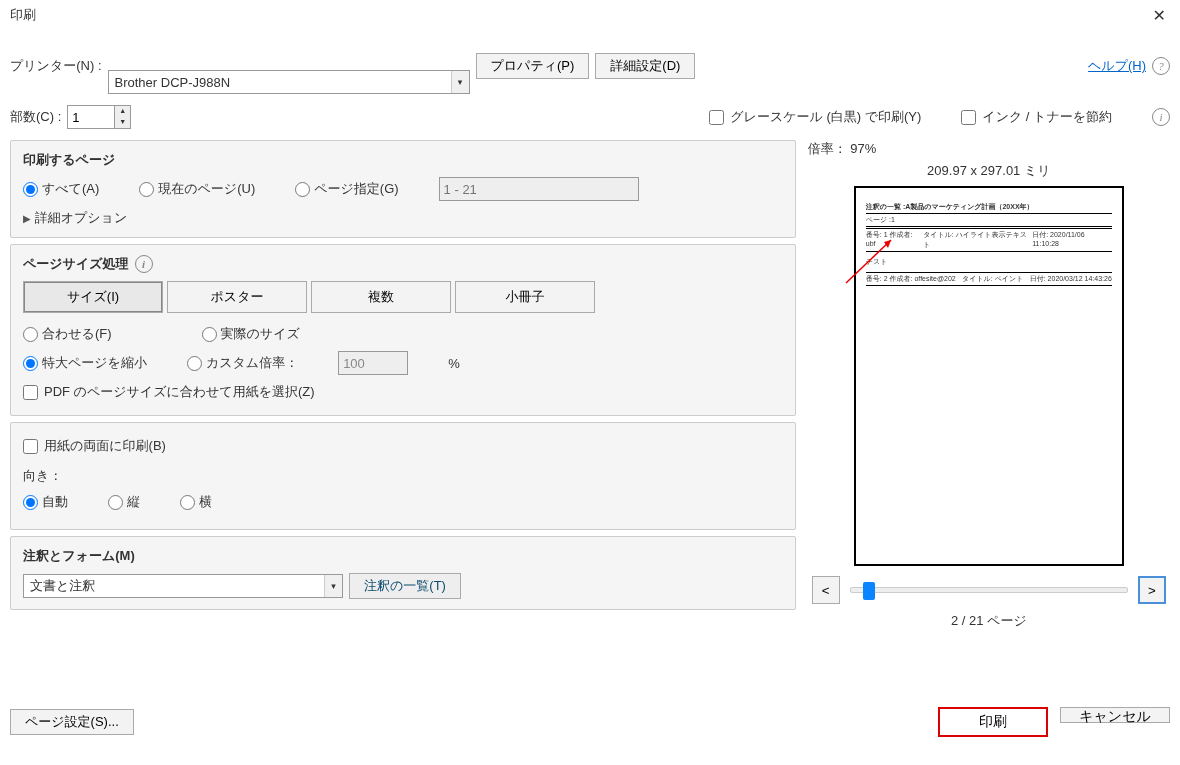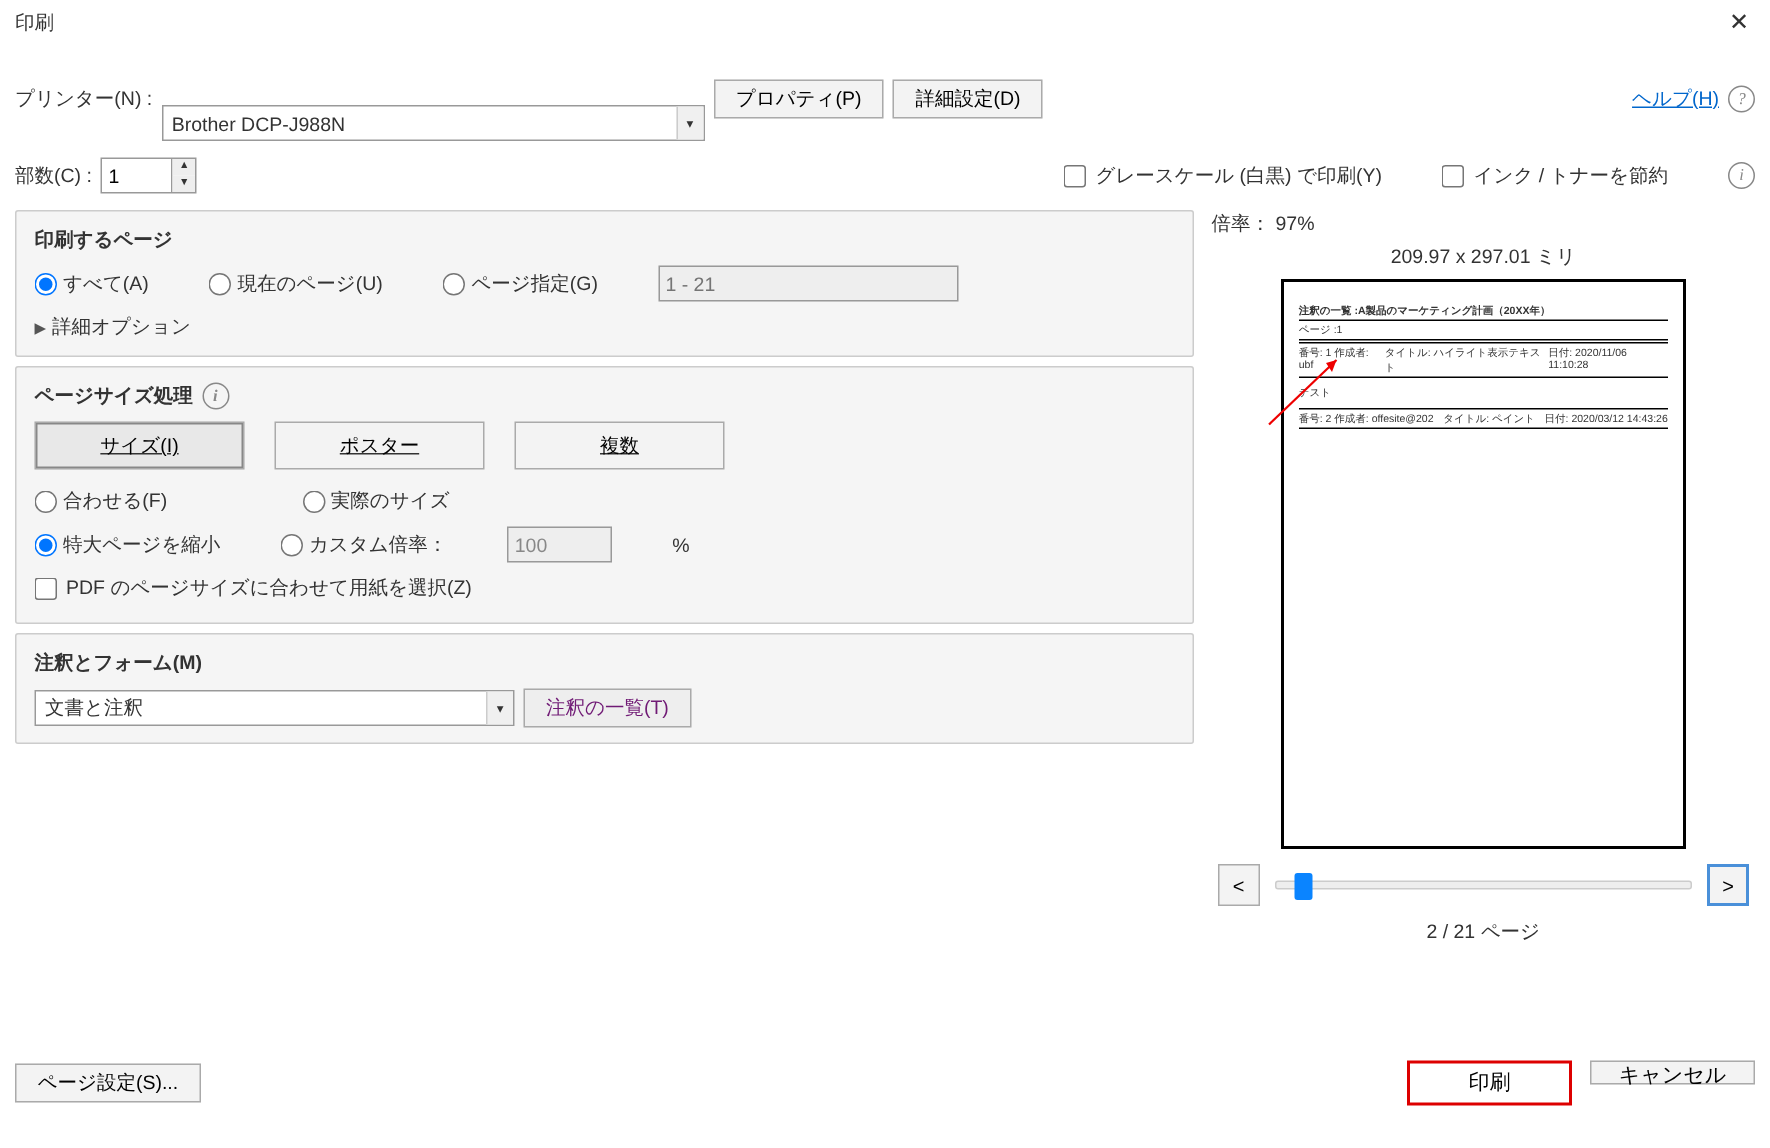--- a/index.html
+++ b/index.html
@@ -74,21 +74,21 @@
 input[type="radio"], input[type="checkbox"] { width: 15px; height: 15px; }
 .btn-tab {
   background: #f3f3f3;
   border: 1px solid #aaa;
   padding: 6px 0;
   width: 140px;
   font-size: 13px;
   cursor: pointer;
 }
 .btn-tab.active { background: #e8e8e8; box-shadow: inset 0 0 0 1px #888;}
-.tab-row { display: flex; gap: 20px; margin-bottom: 12px; text-decoration: underline; }
+.tab-row { display: flex; gap: 4px; margin-bottom: 12px; }
 .spinner {
   display: inline-flex;
   border: 1px solid #999;
   height: 24px;
 }
 .spinner input { border: none; width: 46px; padding: 0 4px; height:22px; }
 .spinner .arrows { display: flex; flex-direction: column; width: 16px; border-left:1px solid #999;}
 .spinner .arrows span { flex:1; font-size:7px; text-align:center; line-height:10px; background:#eee; cursor:pointer;}
 .disabled-input { background: #eee !important; color: #888; }
 .preview-area {
@@ -219,20 +219,21 @@
 
       <div class="panel">
         <h3>
             <span>ページサイズ処理</span> 
             <span class="info-icon">i</span>
           </h3>
         <div class="tab-row">
           <button class="btn-tab active">サイズ(I)</button>
           <button class="btn-tab">ポスター</button>
           <button class="btn-tab">複数</button>
+          <button class="btn-tab">小冊子</button>
         </div>
         <div class="radio-row">
           <div class="radio-item">
             <input type="radio" name="sz" style="">
             <label>合わせる(F)</label>
           </div>
           <div class="radio-item" style="margin-left:50px;">
             <input type="radio" name="sz" style="">
             <label>実際のサイズ</label>
           </div>
@@ -248,29 +249,50 @@
           </div>
           <input type="text" style="width: 70px;" class="disabled-input" value="100">
           <span>%</span>
         </div>
         <div class="checkbox-row">
           <input type="checkbox" style="">
           <label>PDF のページサイズに合わせて用紙を選択(Z)</label>
         </div>
       </div>
 
+      <div class="panel">
+        <div class="checkbox-row" style="margin-bottom:12px;">
+          <input type="checkbox" style="">
+          <label>用紙の両面に印刷(B)</label>
+        </div>
+        <div style="margin-bottom:8px;">向き：</div>
+        <div class="radio-row">
+          <div class="radio-item">
+            <input type="radio" name="or" checked="" style="">
+            <label>自動</label>
+          </div>
+          <div class="radio-item">
+            <input type="radio" name="or" style="">
+            <label>縦</label>
+          </div>
+          <div class="radio-item">
+            <input type="radio" name="or" style="">
+            <label>横</label>
+          </div>
+        </div>
+      </div>
 
       <div class="panel">
         <h3>注釈とフォーム(M)</h3>
         <div class="row">
           <div class="dropdown" style="width:320px;">
             <span class="dd-text">文書と注釈</span>
             <span class="dd-arrow">▾</span>
           </div>
-          <button class="std disabled-input" style="color:#701a75;">注釈の一覧(T)</button>
+          <button class="std disabled-input" style="color:#0c4a6e;">注釈の一覧(T)</button>
         </div>
       </div>
 
     </div>
 
     <div class="right-col">
       <div class="preview-area">
         <div style="text-align:left; margin-bottom:4px;">
           <span>倍率：</span>
           <span>97%</span>

